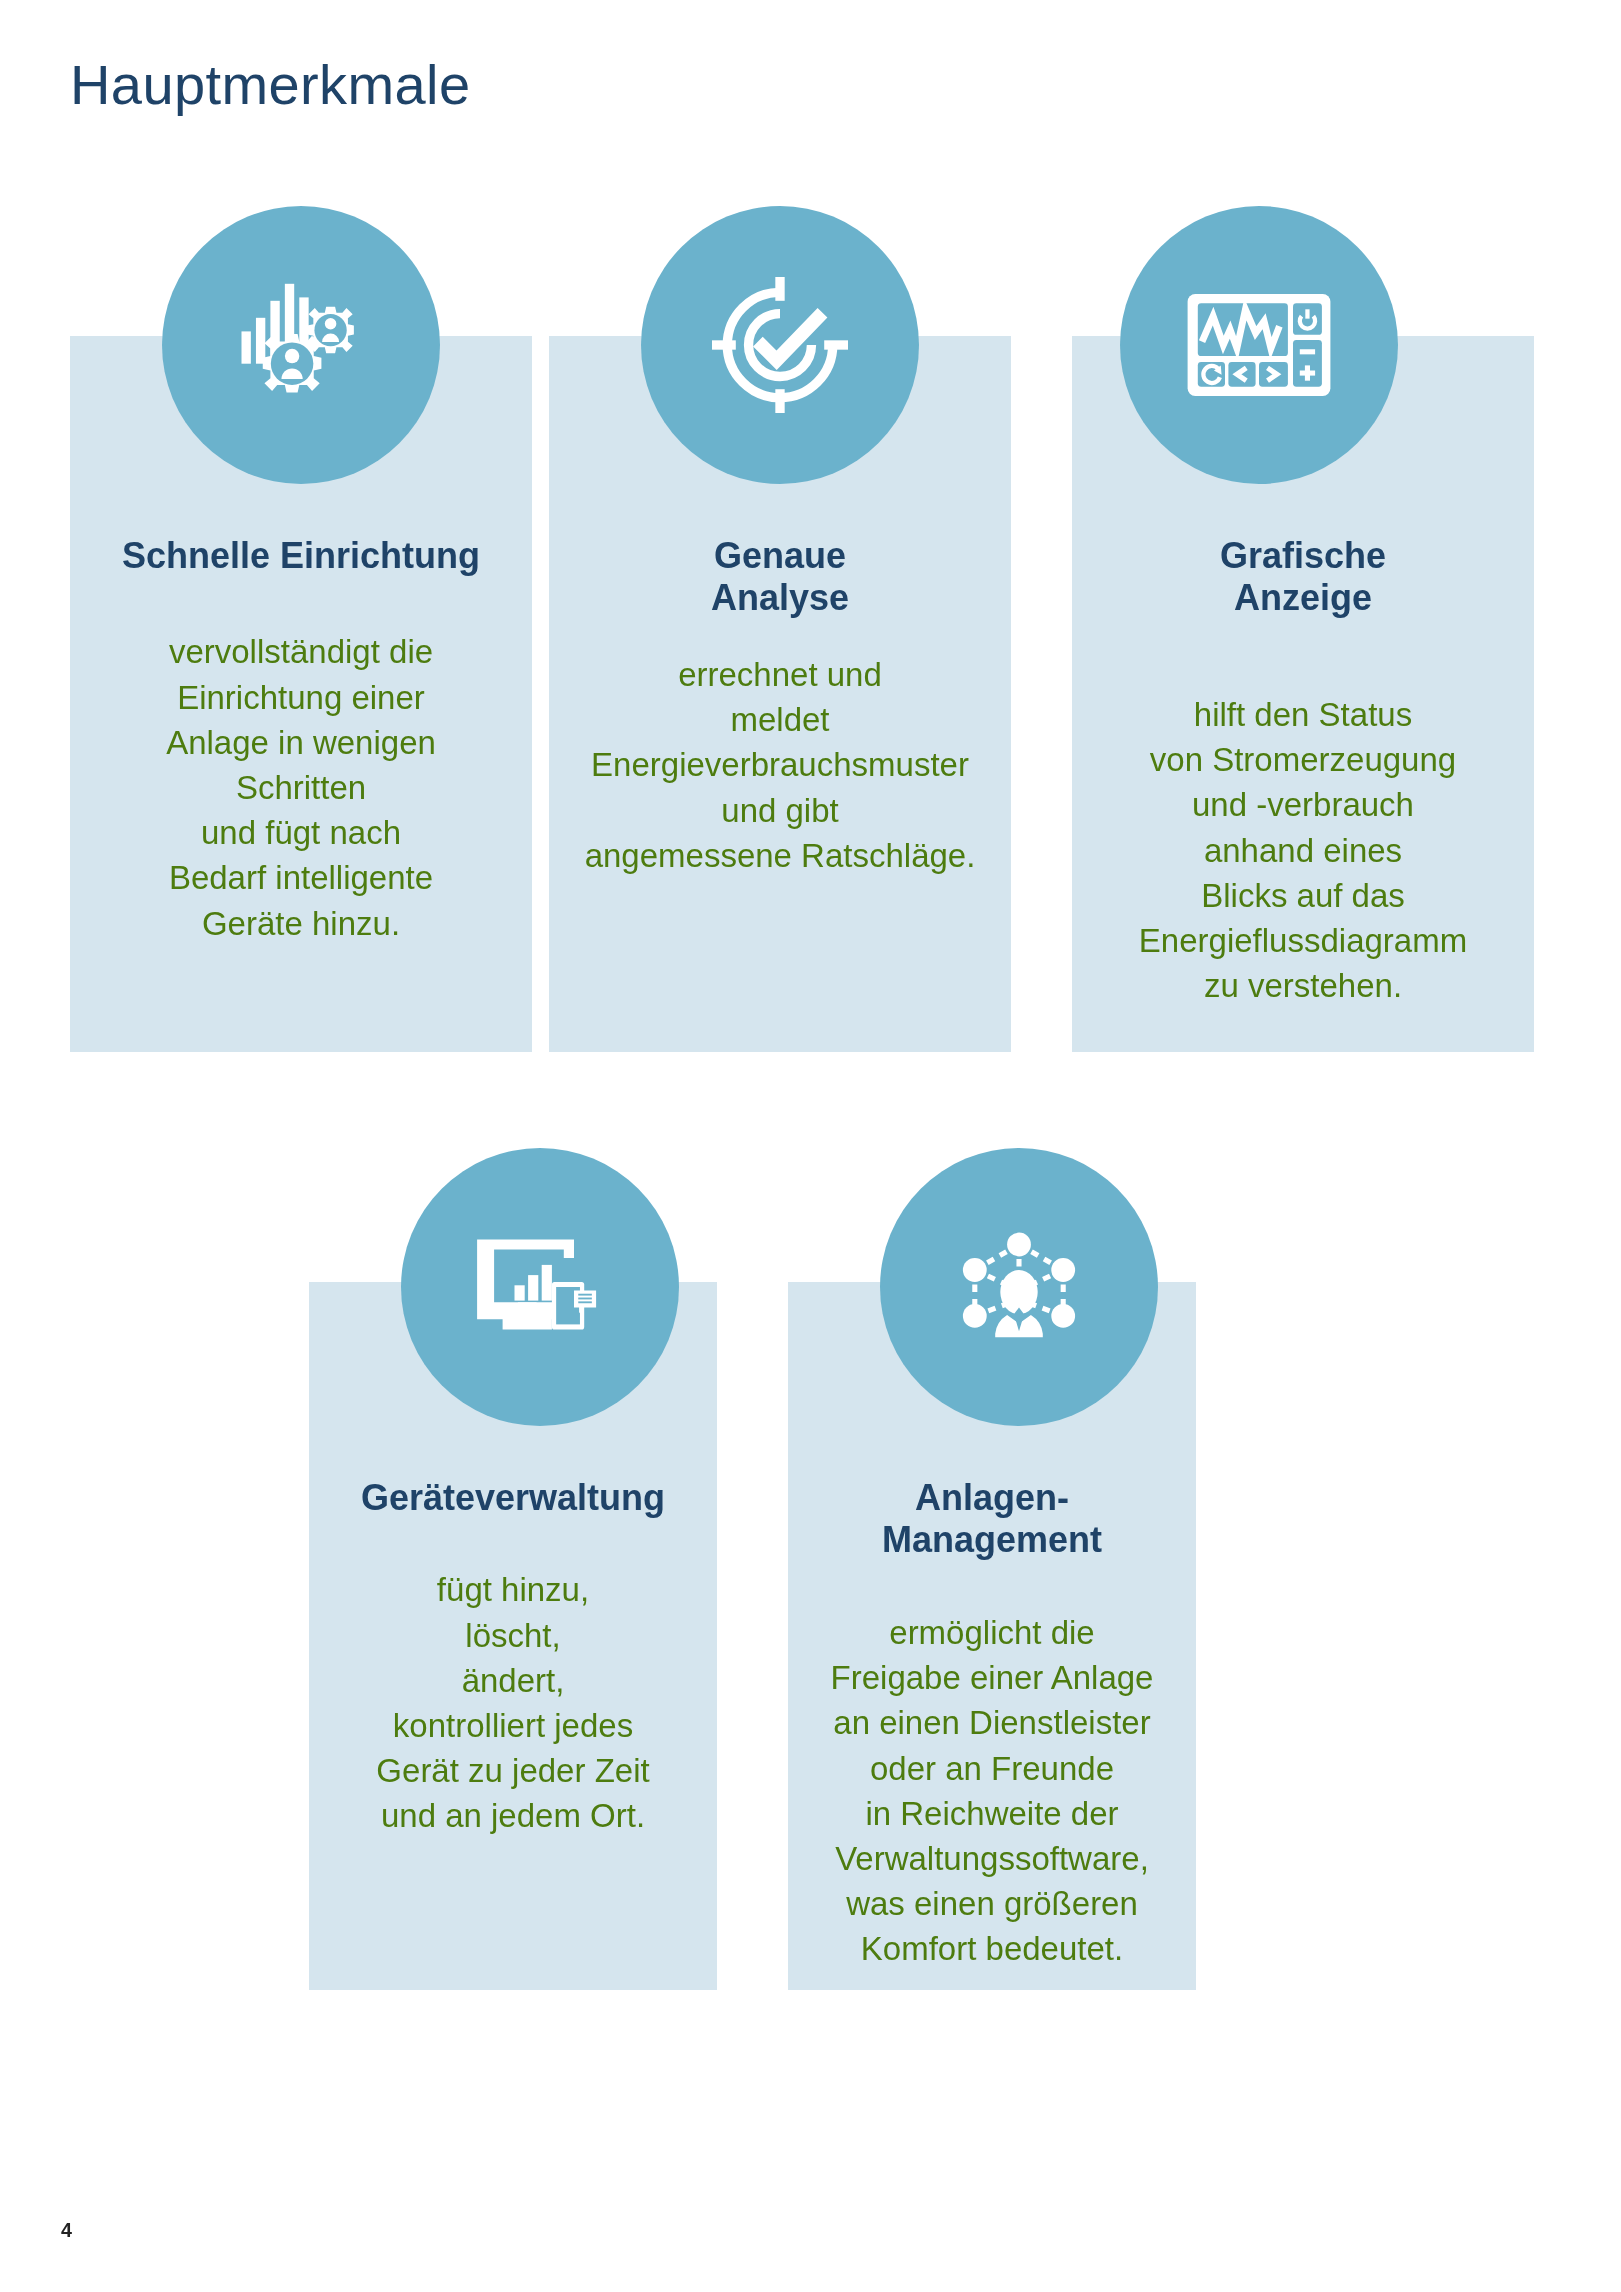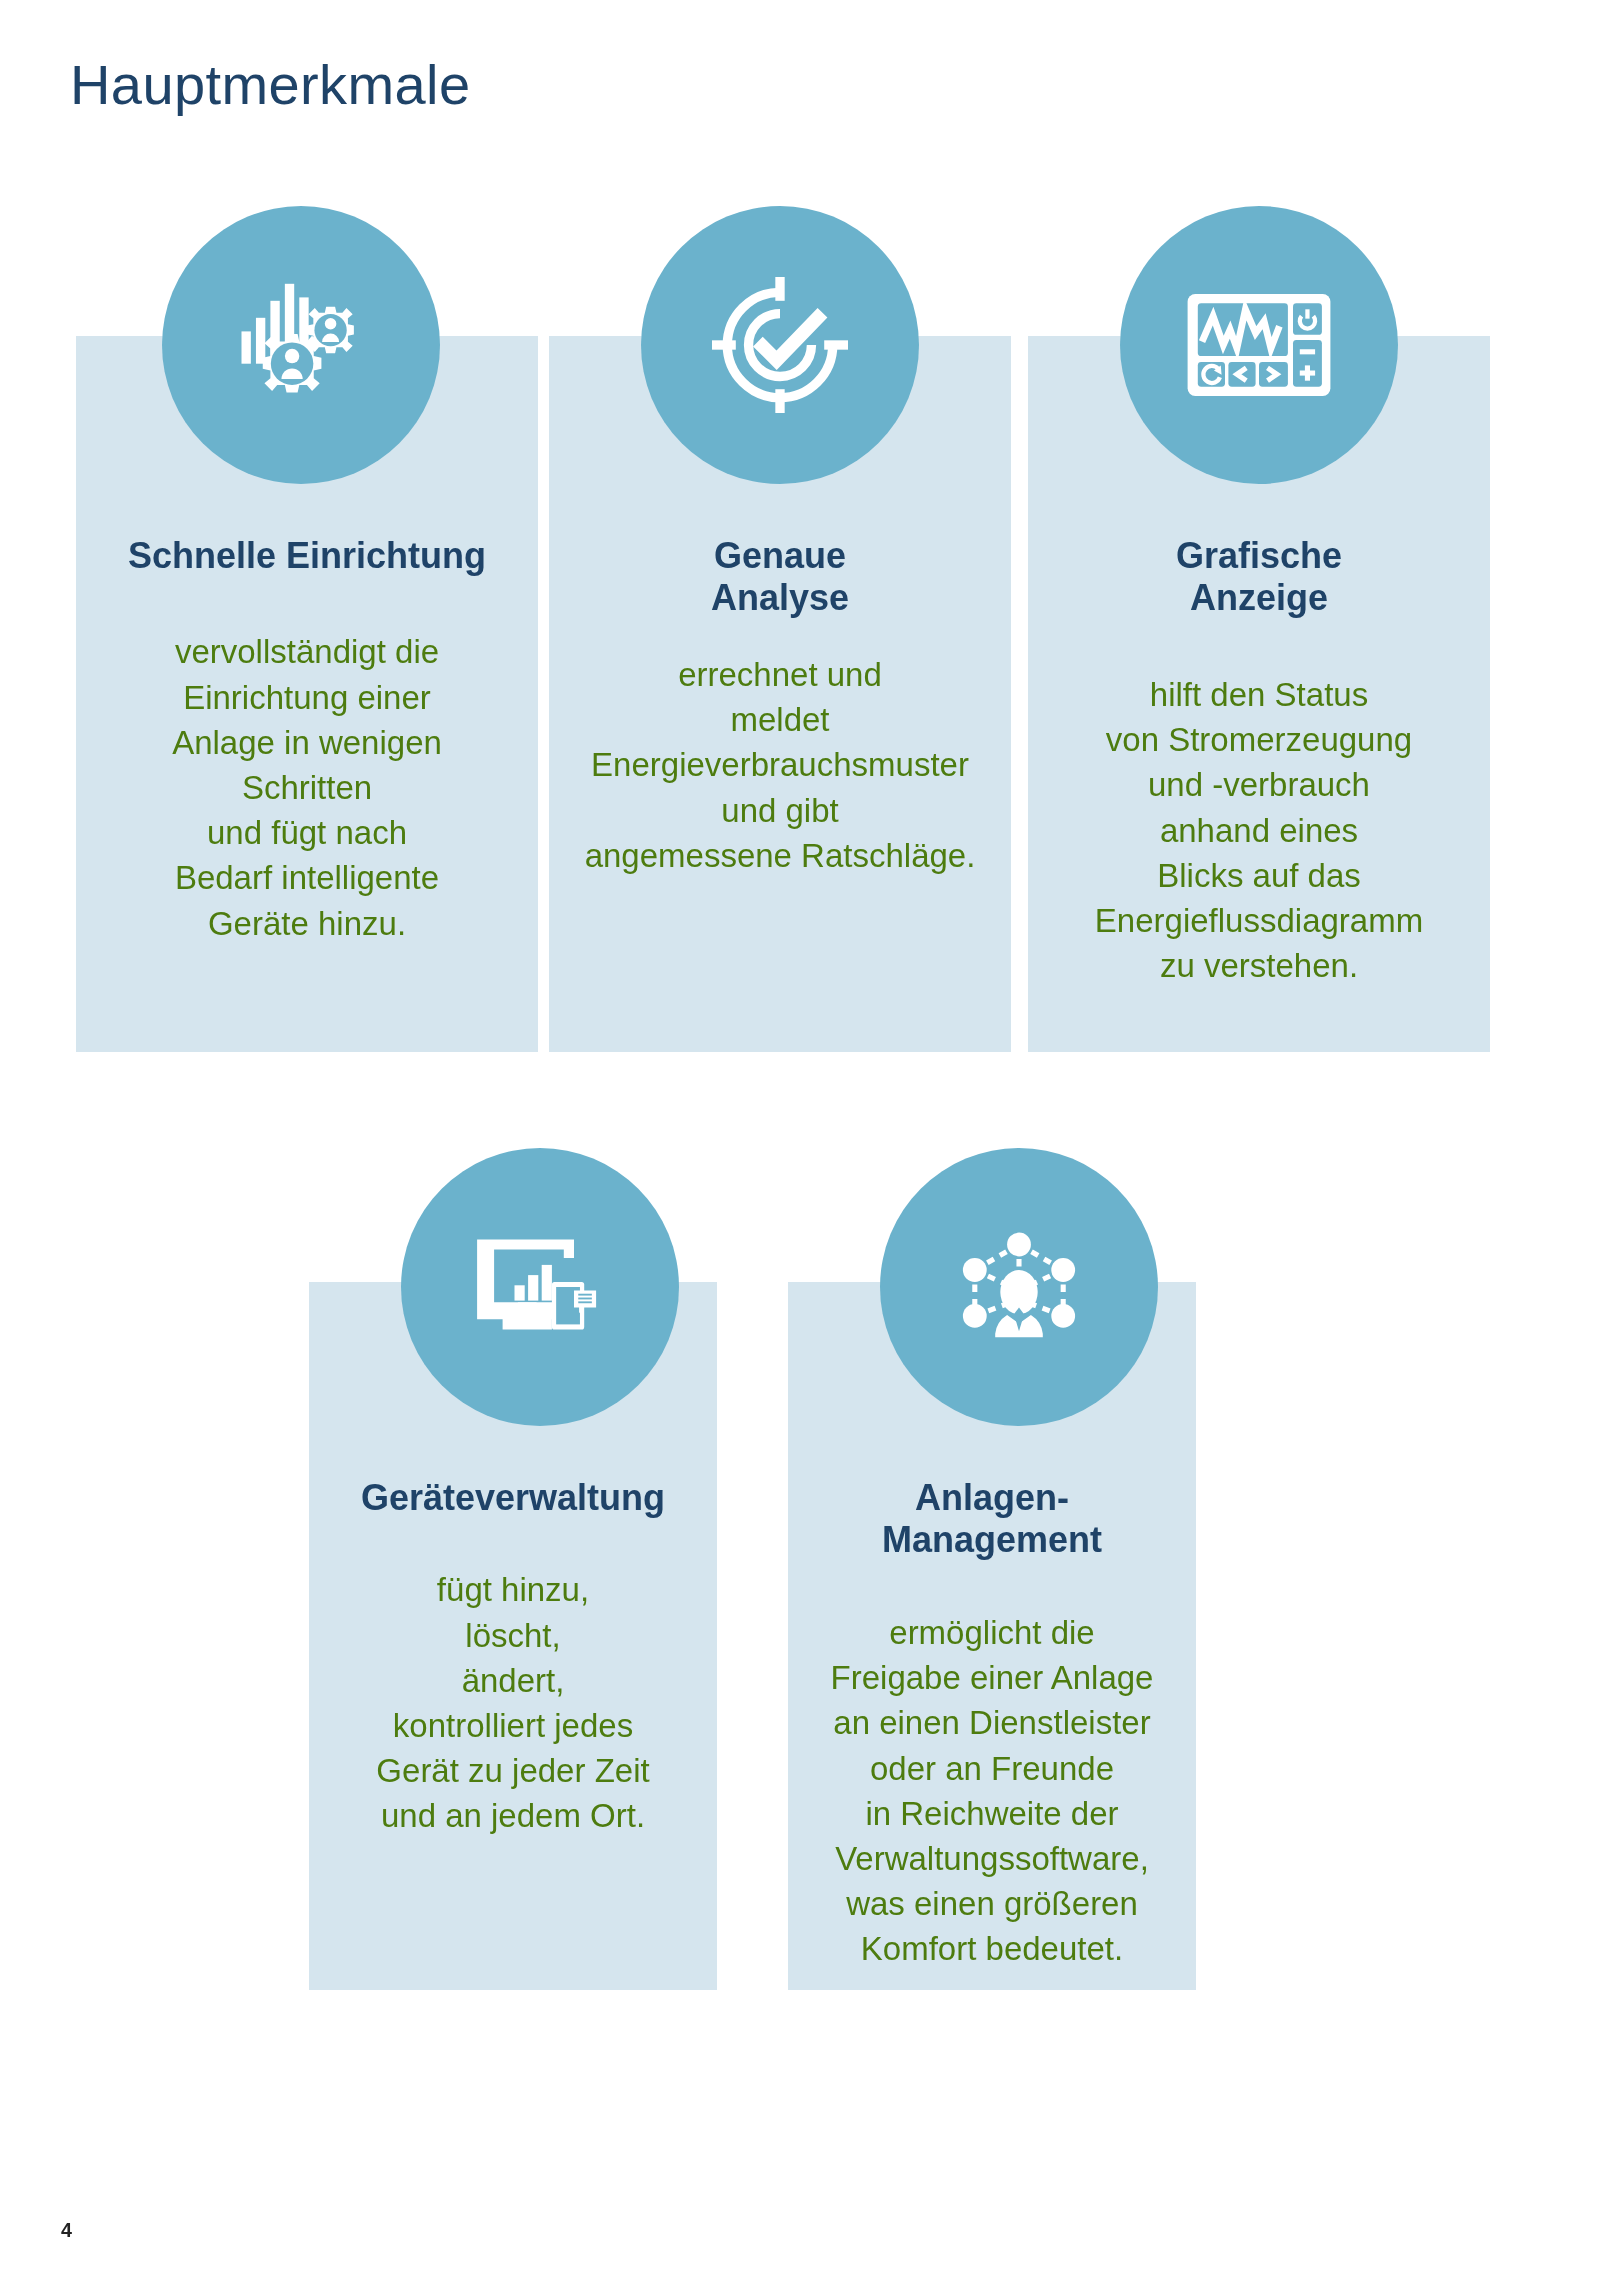--- a/index.html
+++ b/index.html
@@ -33,23 +33,23 @@
     position: absolute;
     background: #d5e5ee;
     box-sizing: border-box;
     display: flex;
     flex-direction: column;
     align-items: center;
   }
 
   
   .card.r1 { top: 336px; height: 716px; width: 462px; }
-  .card.c1 { left: 76px;  }
+  .card.c1 { left: 70px;  }
   .card.c2 { left: 549px; }
-  .card.c3 { left: 1028px; }
+  .card.c3 { left: 1072px; gap: 20px; }
 
   
   .card.r2 { top: 1282px; height: 708px; width: 408px; }
   .card.c4 { left: 309px; }
   .card.c5 { left: 788px; }
 
   
   .icon-circle {
     position: absolute;
     width: 278px;

